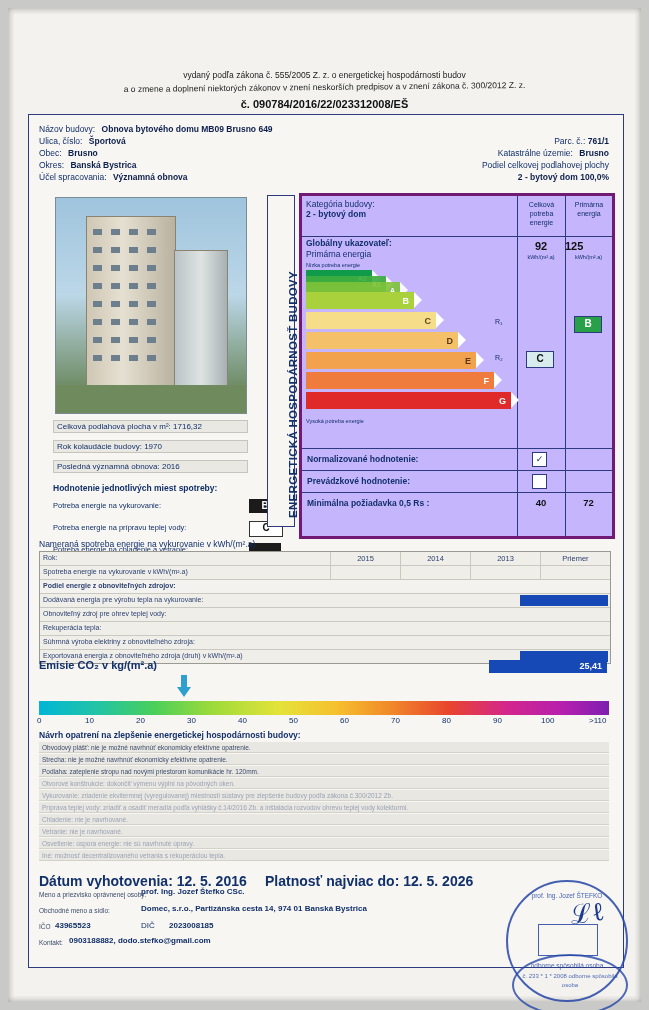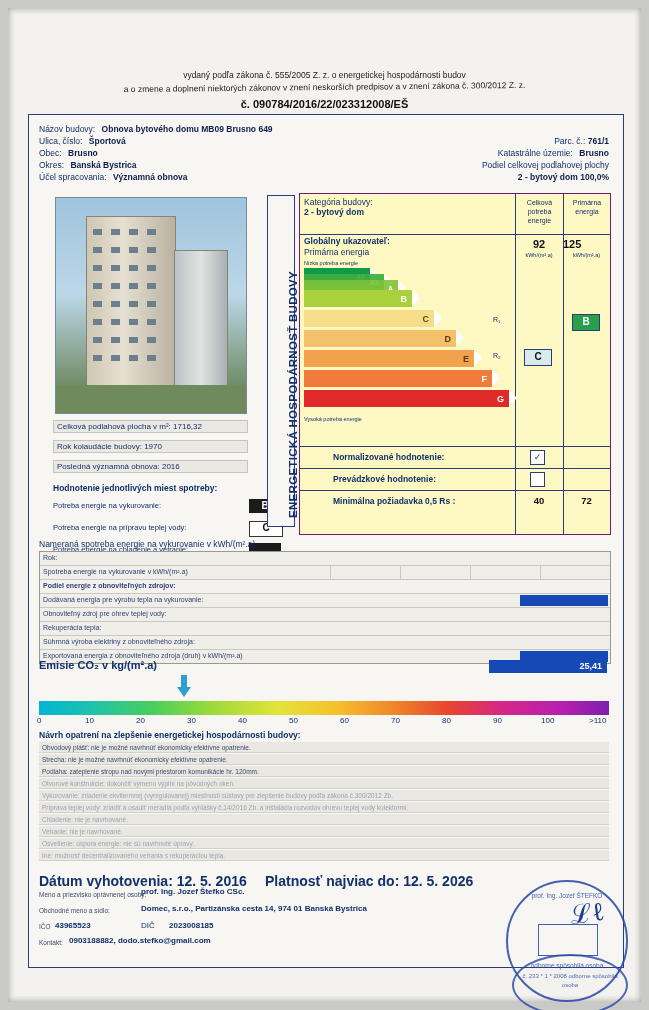--- a/index.html
+++ b/index.html
@@ -76,21 +76,21 @@
     border:1px solid #2d3a80;background:#f7f6f2;
   }
   .vstrip span{
     display:block;white-space:nowrap;
     transform:rotate(-90deg);transform-origin:left top;
     position:absolute;left:19px;top:322px;
     font-size:11.5px;font-weight:bold;color:#12306b;letter-spacing:.3px;
   }
 
   
-  .rtable{position:absolute;left:270px;top:78px;width:310px;height:340px;border:1px solid #701a75;background:#fef9c3;}
+  .rtable{position:absolute;left:270px;top:78px;width:310px;height:340px;border:3px solid #701a75;background:#c4b5fd;}
   .rt-head{position:absolute;left:0;top:0;width:310px;height:40px;border-bottom:1px solid #2d3a80;}
   .rt-c1{position:absolute;left:0;top:0;width:215px;height:40px;font-size:8.5px;color:#12306b;padding:3px 4px;box-sizing:border-box;}
   .rt-c2{position:absolute;left:215px;top:0;width:48px;height:40px;border-left:1px solid #2d3a80;font-size:7px;color:#12306b;text-align:center;padding-top:4px;box-sizing:border-box;line-height:9px;}
   .rt-c3{position:absolute;left:263px;top:0;width:47px;height:40px;border-left:1px solid #2d3a80;font-size:7px;color:#12306b;text-align:center;padding-top:4px;box-sizing:border-box;line-height:9px;}
   .rt-sub{position:absolute;left:0;top:40px;width:215px;font-size:8.5px;color:#12306b;padding:2px 4px;box-sizing:border-box;line-height:11px;}
   .val1{position:absolute;left:215px;top:44px;width:48px;text-align:center;font-size:11px;font-weight:bold;color:#111;}
   .val2{position:absolute;left:263px;top:44px;width:47px;text-align:left;font-size:11px;font-weight:bold;color:#111;}
   .unit1{position:absolute;left:215px;top:58px;width:48px;text-align:center;font-size:5.5px;color:#12306b;}
   .unit2{position:absolute;left:263px;top:58px;width:47px;text-align:center;font-size:5.5px;color:#12306b;}
   .vline1{position:absolute;left:215px;top:0;width:1px;height:340px;background:#2d3a80;}
@@ -104,21 +104,21 @@
   .bar:after{content:"";position:absolute;right:-8px;top:0;border-top:8.5px solid transparent;
        border-bottom:8.5px solid transparent;border-left:8px solid;}
 
   .marker{position:absolute;width:26px;height:15px;border:1px solid #2d3a80;background:#d8ecee;
           font-size:10px;font-weight:bold;color:#111;text-align:center;line-height:14px;}
   .markerG{position:absolute;width:26px;height:15px;border:1px solid #2d3a80;background:#27a049;
           font-size:10px;font-weight:bold;color:#fff;text-align:center;line-height:14px;}
   .rnote{position:absolute;font-size:7px;color:#12306b;}
 
   .rrow{position:absolute;left:0;width:310px;height:22px;border-top:1px solid #2d3a80;font-size:8.5px;color:#12306b;}
-  .rrow .t{position:absolute;left:5px;top:5px;font-weight:bold;margin-left:28px;}
+  .rrow .t{position:absolute;left:5px;top:5px;font-weight:bold;}
   .rrow .v1{position:absolute;left:215px;width:48px;text-align:center;top:4px;font-weight:bold;color:#111;font-size:9.5px;}
   .rrow .v2{position:absolute;left:263px;width:47px;text-align:center;top:4px;font-weight:bold;color:#111;font-size:9.5px;}
   .chk{position:absolute;left:230px;top:3px;width:13px;height:13px;border:1px solid #2d3a80;background:#fff;font-size:9px;text-align:center;line-height:12px;}
 
   
   .mtitle{position:absolute;left:10px;font-size:8.5px;color:#12306b;font-weight:normal;}
   .mtable{position:absolute;left:10px;width:570px;border:1px solid #9a9a93;}
   .mrow{position:relative;height:13px;border-bottom:1px solid #c9c9c2;font-size:7px;color:#2b3f70;background:#efeee9;}
   .mrow .lab{position:absolute;left:3px;top:2px;}
   .mcols{position:absolute;left:290px;top:0;width:280px;height:100%;}
@@ -333,20 +333,26 @@
         <span class="t">Minimálna požiadavka 0,5 Rs :</span>
         <span class="v1">40</span>
         <span class="v2">72</span>
       </div>
     </div>
 
     <div class="mtitle" style="top:424px">Nameraná spotreba energie na vykurovanie v kWh/(m².a)</div>
     <div class="mtable" style="top:436px">
       <div class="mrow">
         <span class="lab">Rok:</span>
+        <div class="mcols">
+          <div class="mcol" style="left:0;width:70px">2015</div>
+          <div class="mcol" style="left:70px;width:70px">2014</div>
+          <div class="mcol" style="left:140px;width:70px">2013</div>
+          <div class="mcol" style="left:210px;width:70px">Priemer</div>
+        </div>
       </div>
       <div class="mrow">
         <span class="lab">Spotreba energie na vykurovanie v kWh/(m².a)</span>
         <div class="mcols">
           <div class="mcol" style="left:0;width:70px"></div>
           <div class="mcol" style="left:70px;width:70px"></div>
           <div class="mcol" style="left:140px;width:70px"></div>
           <div class="mcol" style="left:210px;width:70px"></div>
         </div>
       </div>

